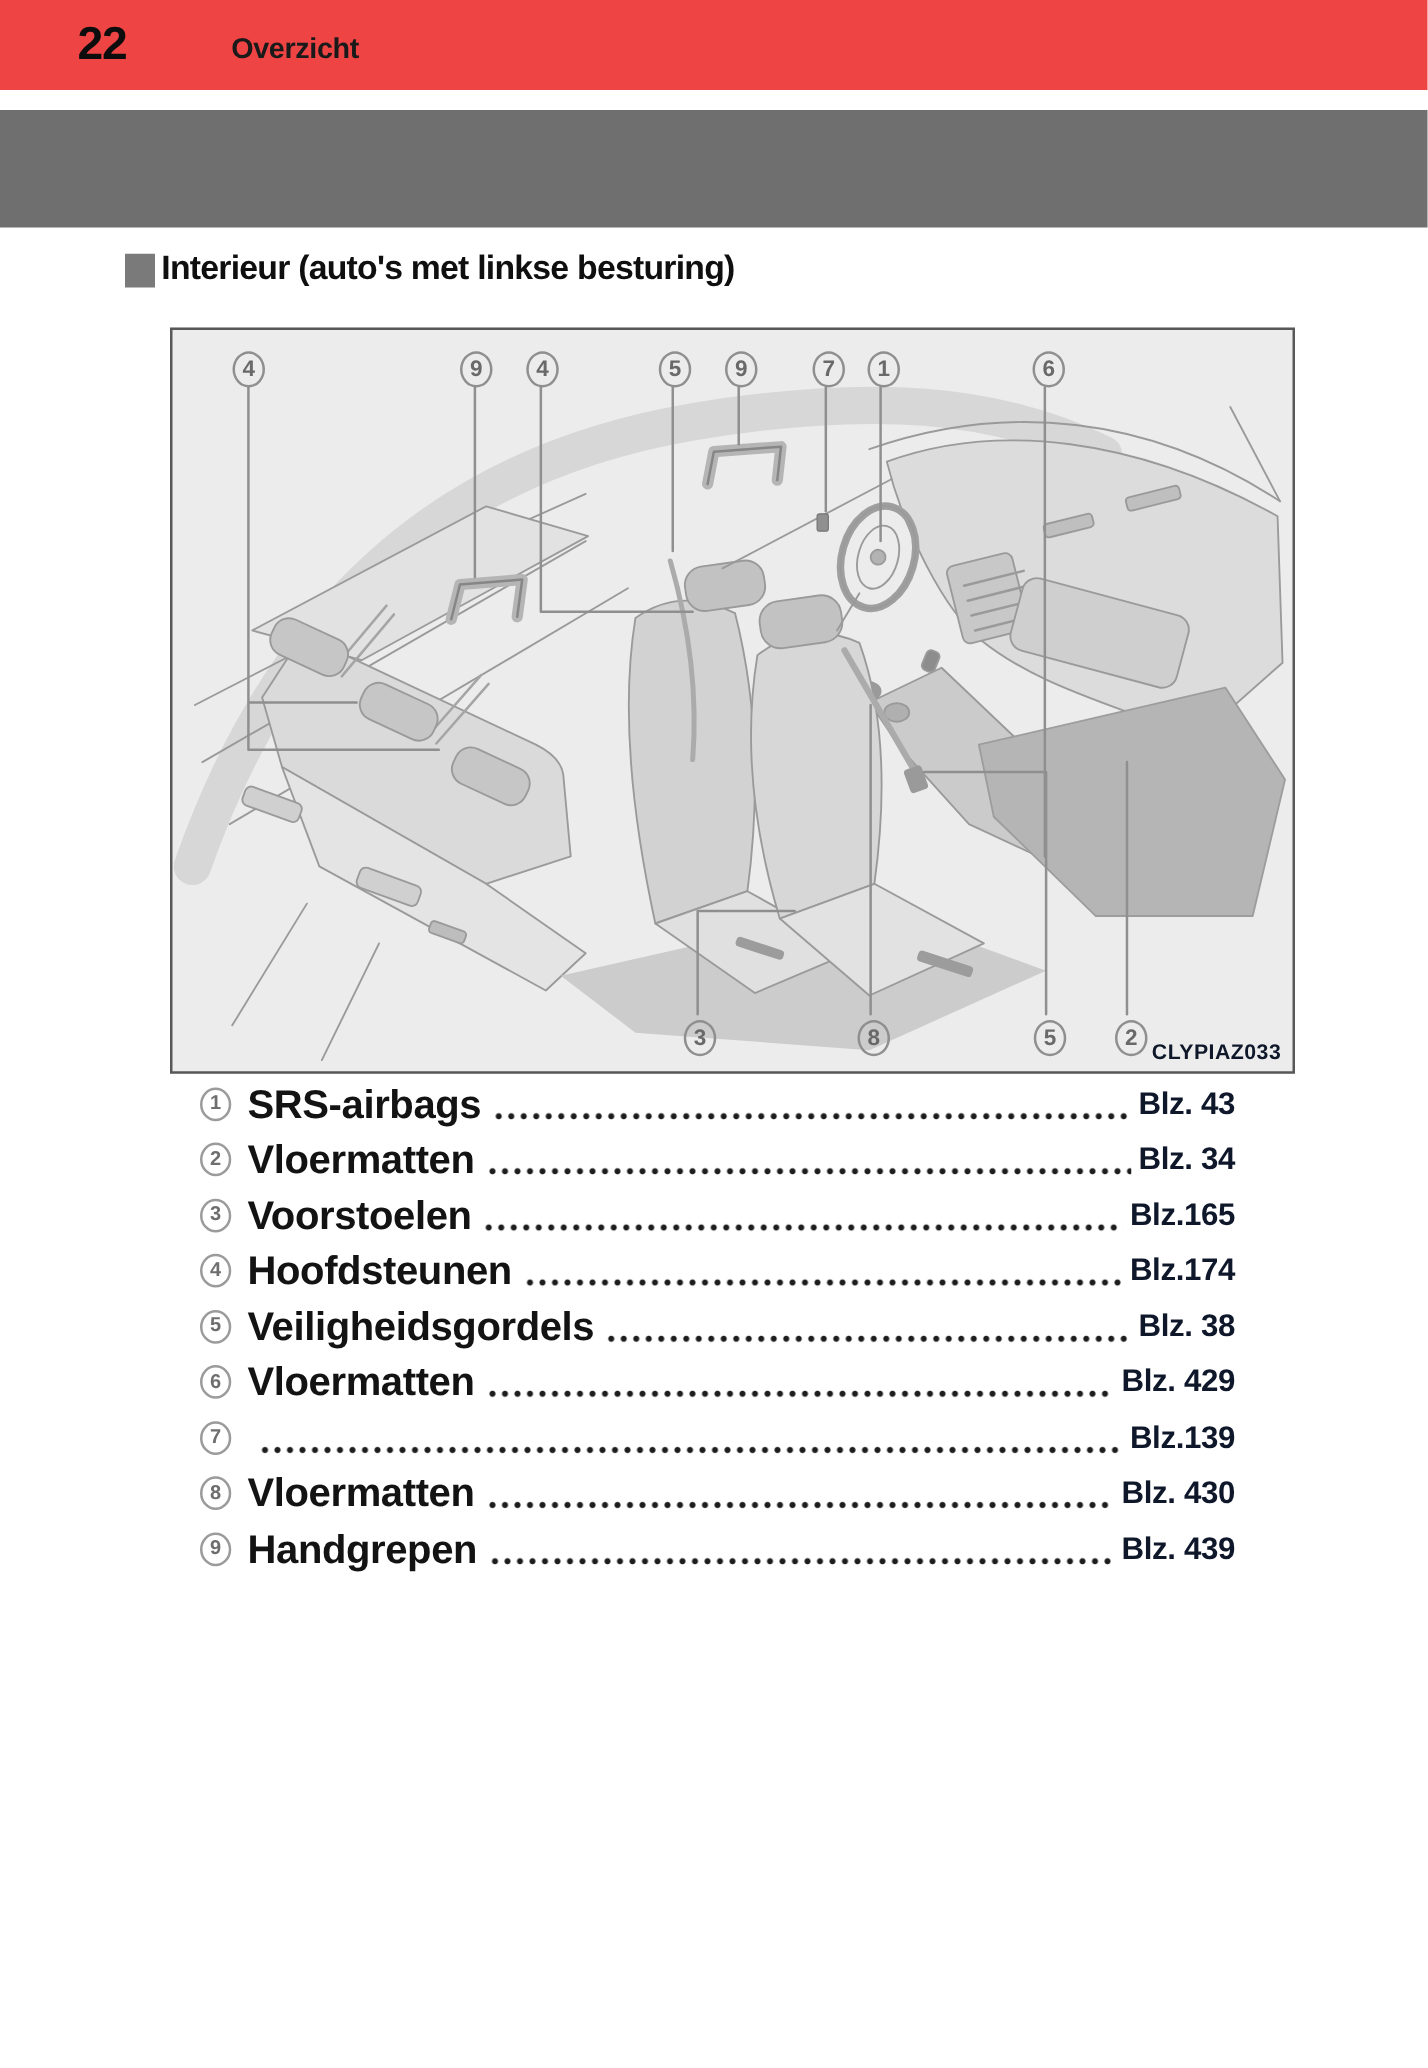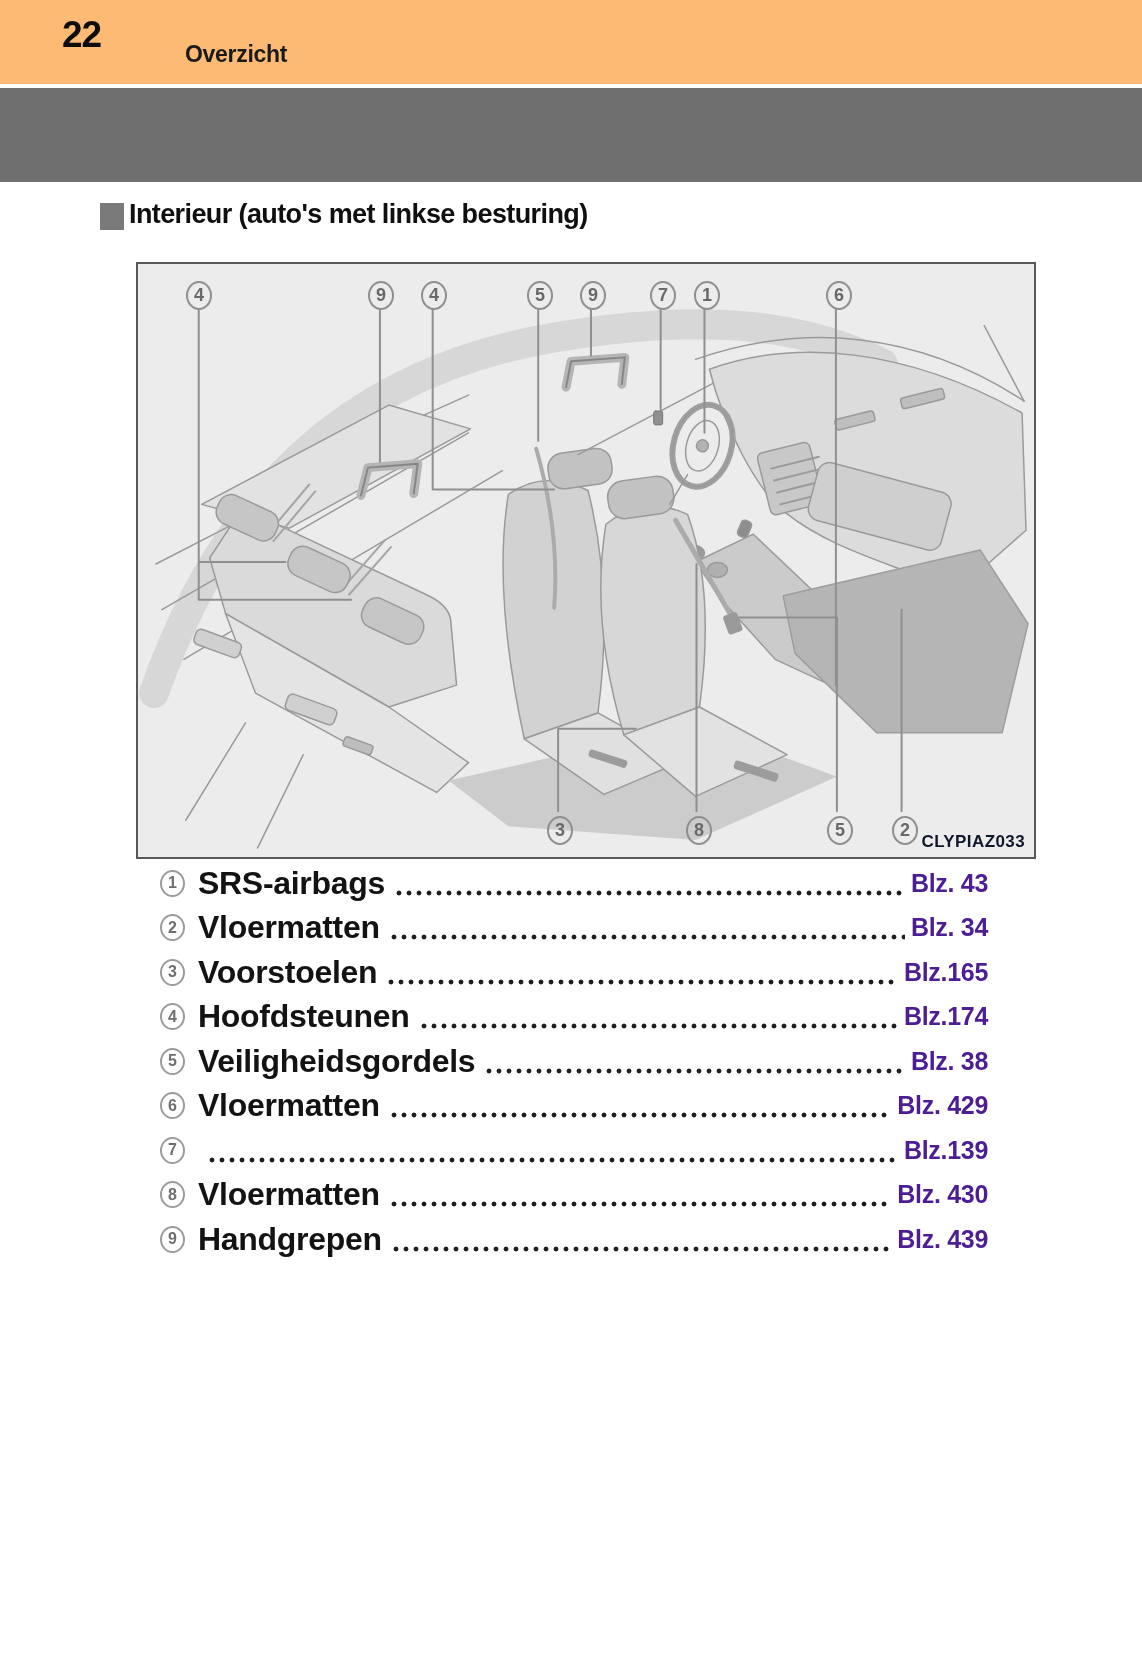--- a/index.html
+++ b/index.html
@@ -1,22 +1,22 @@
 <!DOCTYPE html>
 <html><head>
 <meta charset="utf-8">
 <style>
   html,body { margin:0; padding:0; }
   body {
     width:1142px; height:1654px; background:#ffffff; position:relative;
     font-family:"Liberation Sans", sans-serif; overflow:hidden;
   }
-  .header-bar { position:absolute; left:0; top:0; width:1142px; height:84px; background:#fdba74; }
+  .header-bar { position:absolute; left:0; top:0; width:1142px; height:72px; background:#ef4444; }
   .page-num { position:absolute; left:62px; top:0; line-height:70px; font-size:37px; font-weight:bold; color:#0d0d0d; letter-spacing:-1px; }
-  .section-title { position:absolute; left:185px; top:16px; line-height:76px; font-size:23px; font-weight:bold; color:#1a1a1a; letter-spacing:-0.3px; }
+  .section-title { position:absolute; left:185px; top:0; line-height:76px; font-size:23px; font-weight:bold; color:#1a1a1a; letter-spacing:-0.3px; }
   .chapter-banner { position:absolute; left:0; top:88px; width:1142px; height:94px; background:#6f6f6f; }
   .heading { position:absolute; left:100px; top:199px; display:flex; align-items:flex-end; }
   .heading-square { width:24px; height:27px; background:#7a7a7a; margin-right:5px; margin-top:2px; flex:0 0 auto; }
   .heading-text { font-size:27px; font-weight:bold; color:#0f0f0f; letter-spacing:-0.6px; white-space:nowrap; }
   .figure {
     position:absolute; left:136px; top:262px; width:900px; height:597px;
     background:#ececec; border:2px solid #585858; box-sizing:border-box;
   }
   .figure svg { position:absolute; left:0; top:0; width:100%; height:100%; }
   .callout {
@@ -31,21 +31,21 @@
     flex:0 0 auto; width:25px; height:27px; border:2px solid #9b9b9b; border-radius:50%;
     box-sizing:border-box; display:flex; align-items:center; justify-content:center;
     font-size:16px; font-weight:bold; color:#6e6e6e; margin-right:13px;
   }
   .legend-label { flex:0 0 auto; font-size:32px; font-weight:bold; color:#131313; letter-spacing:-0.3px; white-space:nowrap; }
   .legend-leader {
     flex:1 1 auto; align-self:stretch; margin:0 6px 0 9px;
     background-image:radial-gradient(circle, #1d1d1d 2px, transparent 2.8px);
     background-size:10px 6px; background-repeat:repeat-x; background-position:left bottom 10px;
   }
-  .legend-page { flex:0 0 auto; font-size:25px; font-weight:bold; color:#4c1d95; letter-spacing:-0.3px; white-space:nowrap; }
+  .legend-page { flex:0 0 auto; font-size:25px; font-weight:bold; color:#0f172a; letter-spacing:-0.3px; white-space:nowrap; }
 </style>
 </head>
 <body>
 
 <div class="header-bar">
   <div class="page-num">22</div>
   <div class="section-title">Overzicht</div>
 </div>
 
 <div class="chapter-banner"></div>

